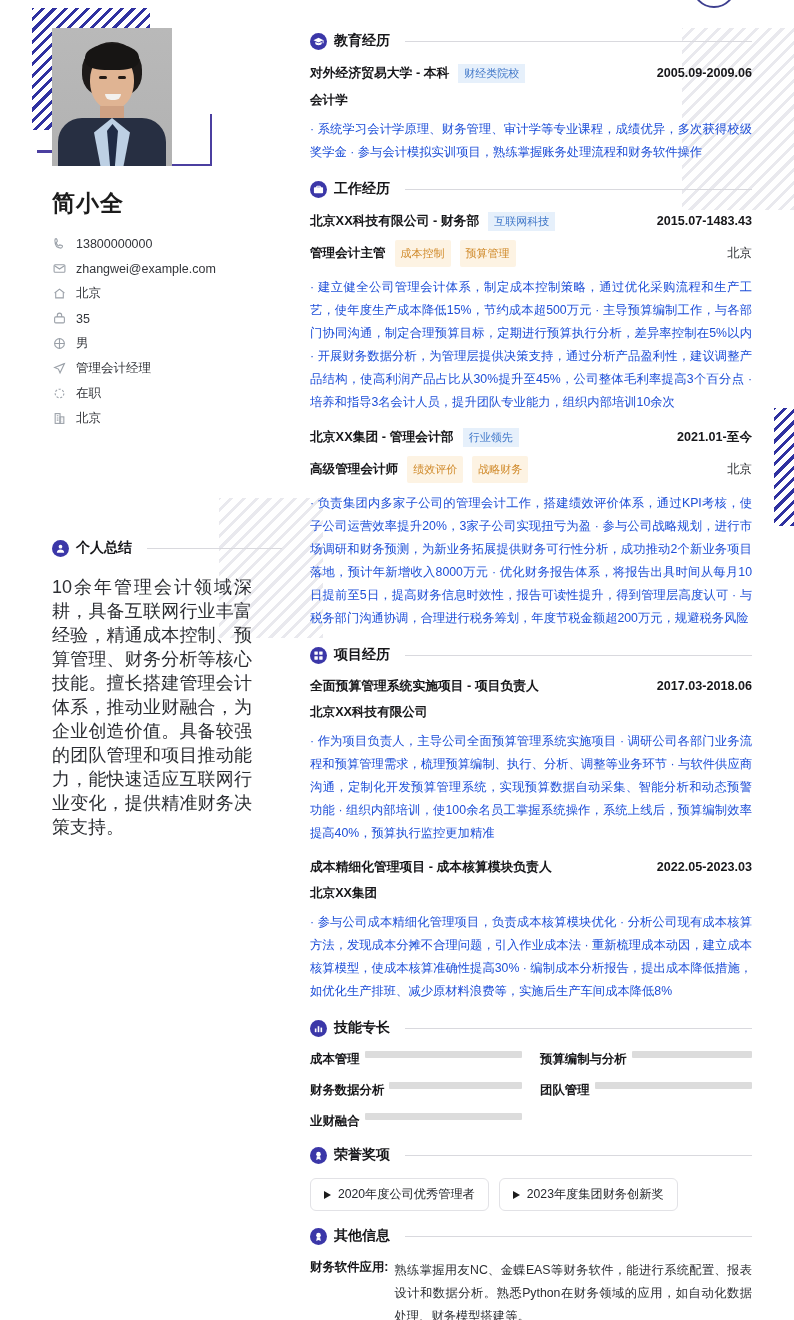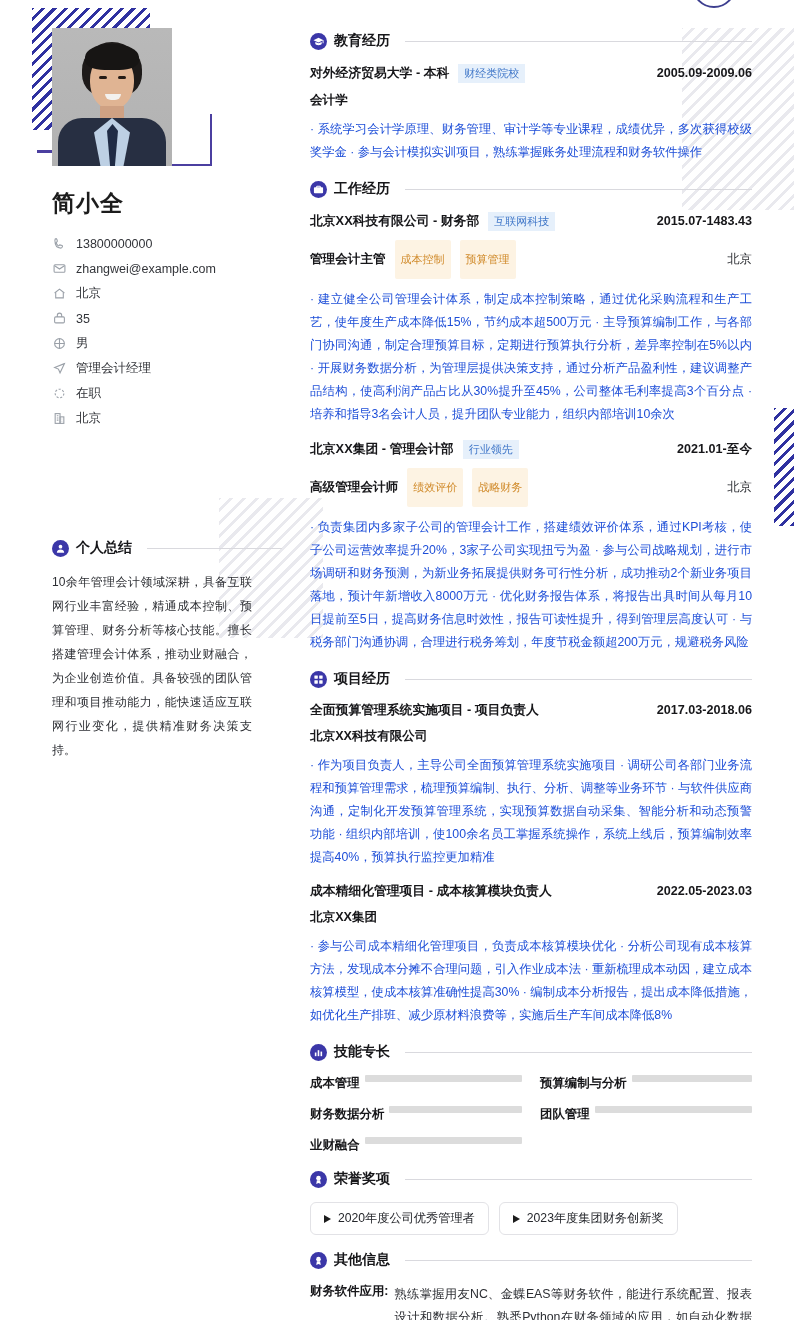--- a/index.html
+++ b/index.html
@@ -117,21 +117,21 @@
   .sec-head { display: flex; align-items: center; gap: 7px; }
   .sec-head .badge {
     width: 17px; height: 17px; border-radius: 50%;
     background: #3b37a8; color: #fff; flex: 0 0 17px;
     display: flex; align-items: center; justify-content: center;
   }
   .sec-head .badge svg { width: 11px; height: 11px; display: block; }
   .sec-head .title { font-size: 14px; font-weight: 700; color: #17171a; white-space: nowrap; }
   .sec-head .rule { flex: 1; height: 1px; background: #d9d9de; margin-left: 8px; }
   #summary-text {
-    margin-top: 13px; font-size: 12px; line-height: 24px; color: #2c2e33;
+    margin-top: 18px; font-size: 18px; line-height: 24px; color: #2c2e33;
     text-align: justify; width: 200px;
   }
 
   
   .m-section { margin-bottom: 16px; }
   .m-section .sec-head { margin-bottom: 14px; }
   .entry { margin-bottom: 14px; }
   .entry-row1 {
     display: flex; align-items: baseline; justify-content: space-between; gap: 8px;
   }
@@ -143,21 +143,21 @@
     margin-top: 9px; gap: 8px;
   }
   .entry-sub { font-size: 12.6px; font-weight: 700; color: #17171a; }
   .entry-loc { font-size: 12.4px; color: #2c2e33; white-space: nowrap; }
   .tag-blue {
     font-size: 11px; color: #3f76c8; background: #e6f0fb;
     padding: 2px 6px; border-radius: 0; white-space: nowrap;
   }
   .tag-orange {
     font-size: 11px; color: #d08a2a; background: #fdf3e3;
-    padding: 12px 6px; border-radius: 2px; white-space: nowrap;
+    padding: 6px 6px; border-radius: 2px; white-space: nowrap;
   }
   .entry-desc {
     margin-top: 9px; font-size: 12.3px; line-height: 23px;
     color: #1d4ed8; text-align: justify;
   }
 
   
   #skill-grid {
     display: grid; grid-template-columns: 1fr 1fr;
     column-gap: 18px; row-gap: 14px; margin-top: 4px;

